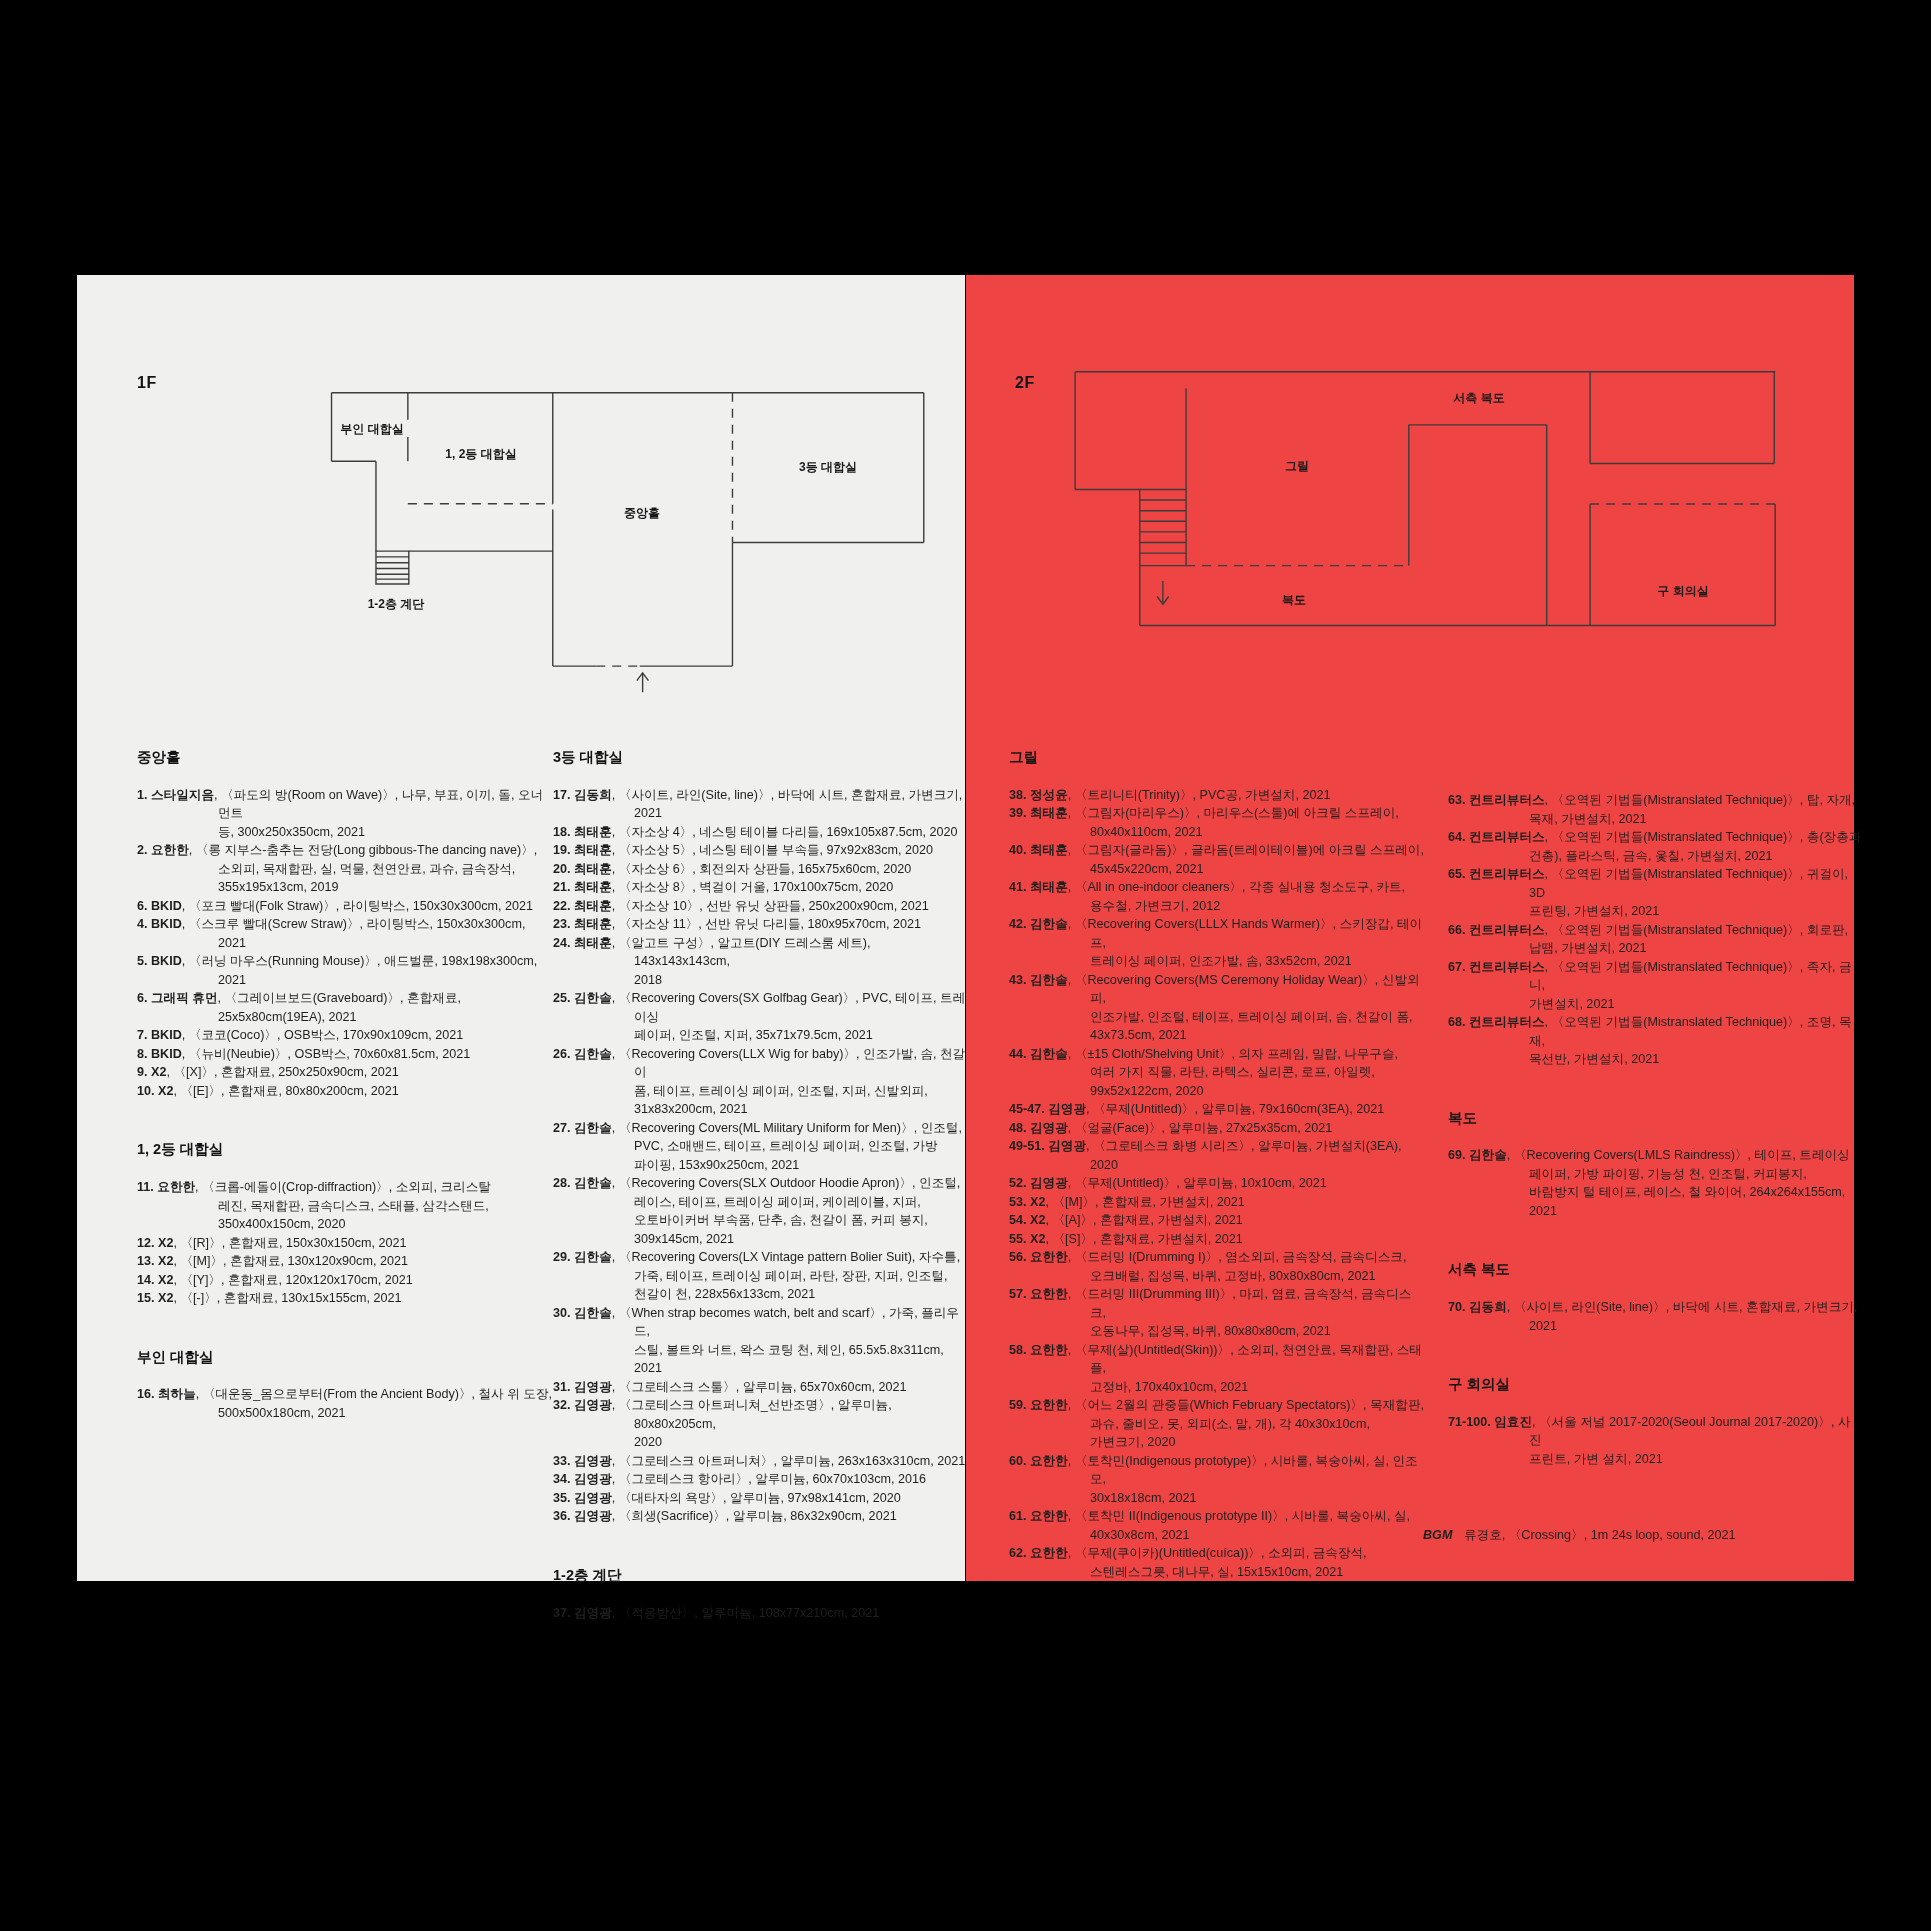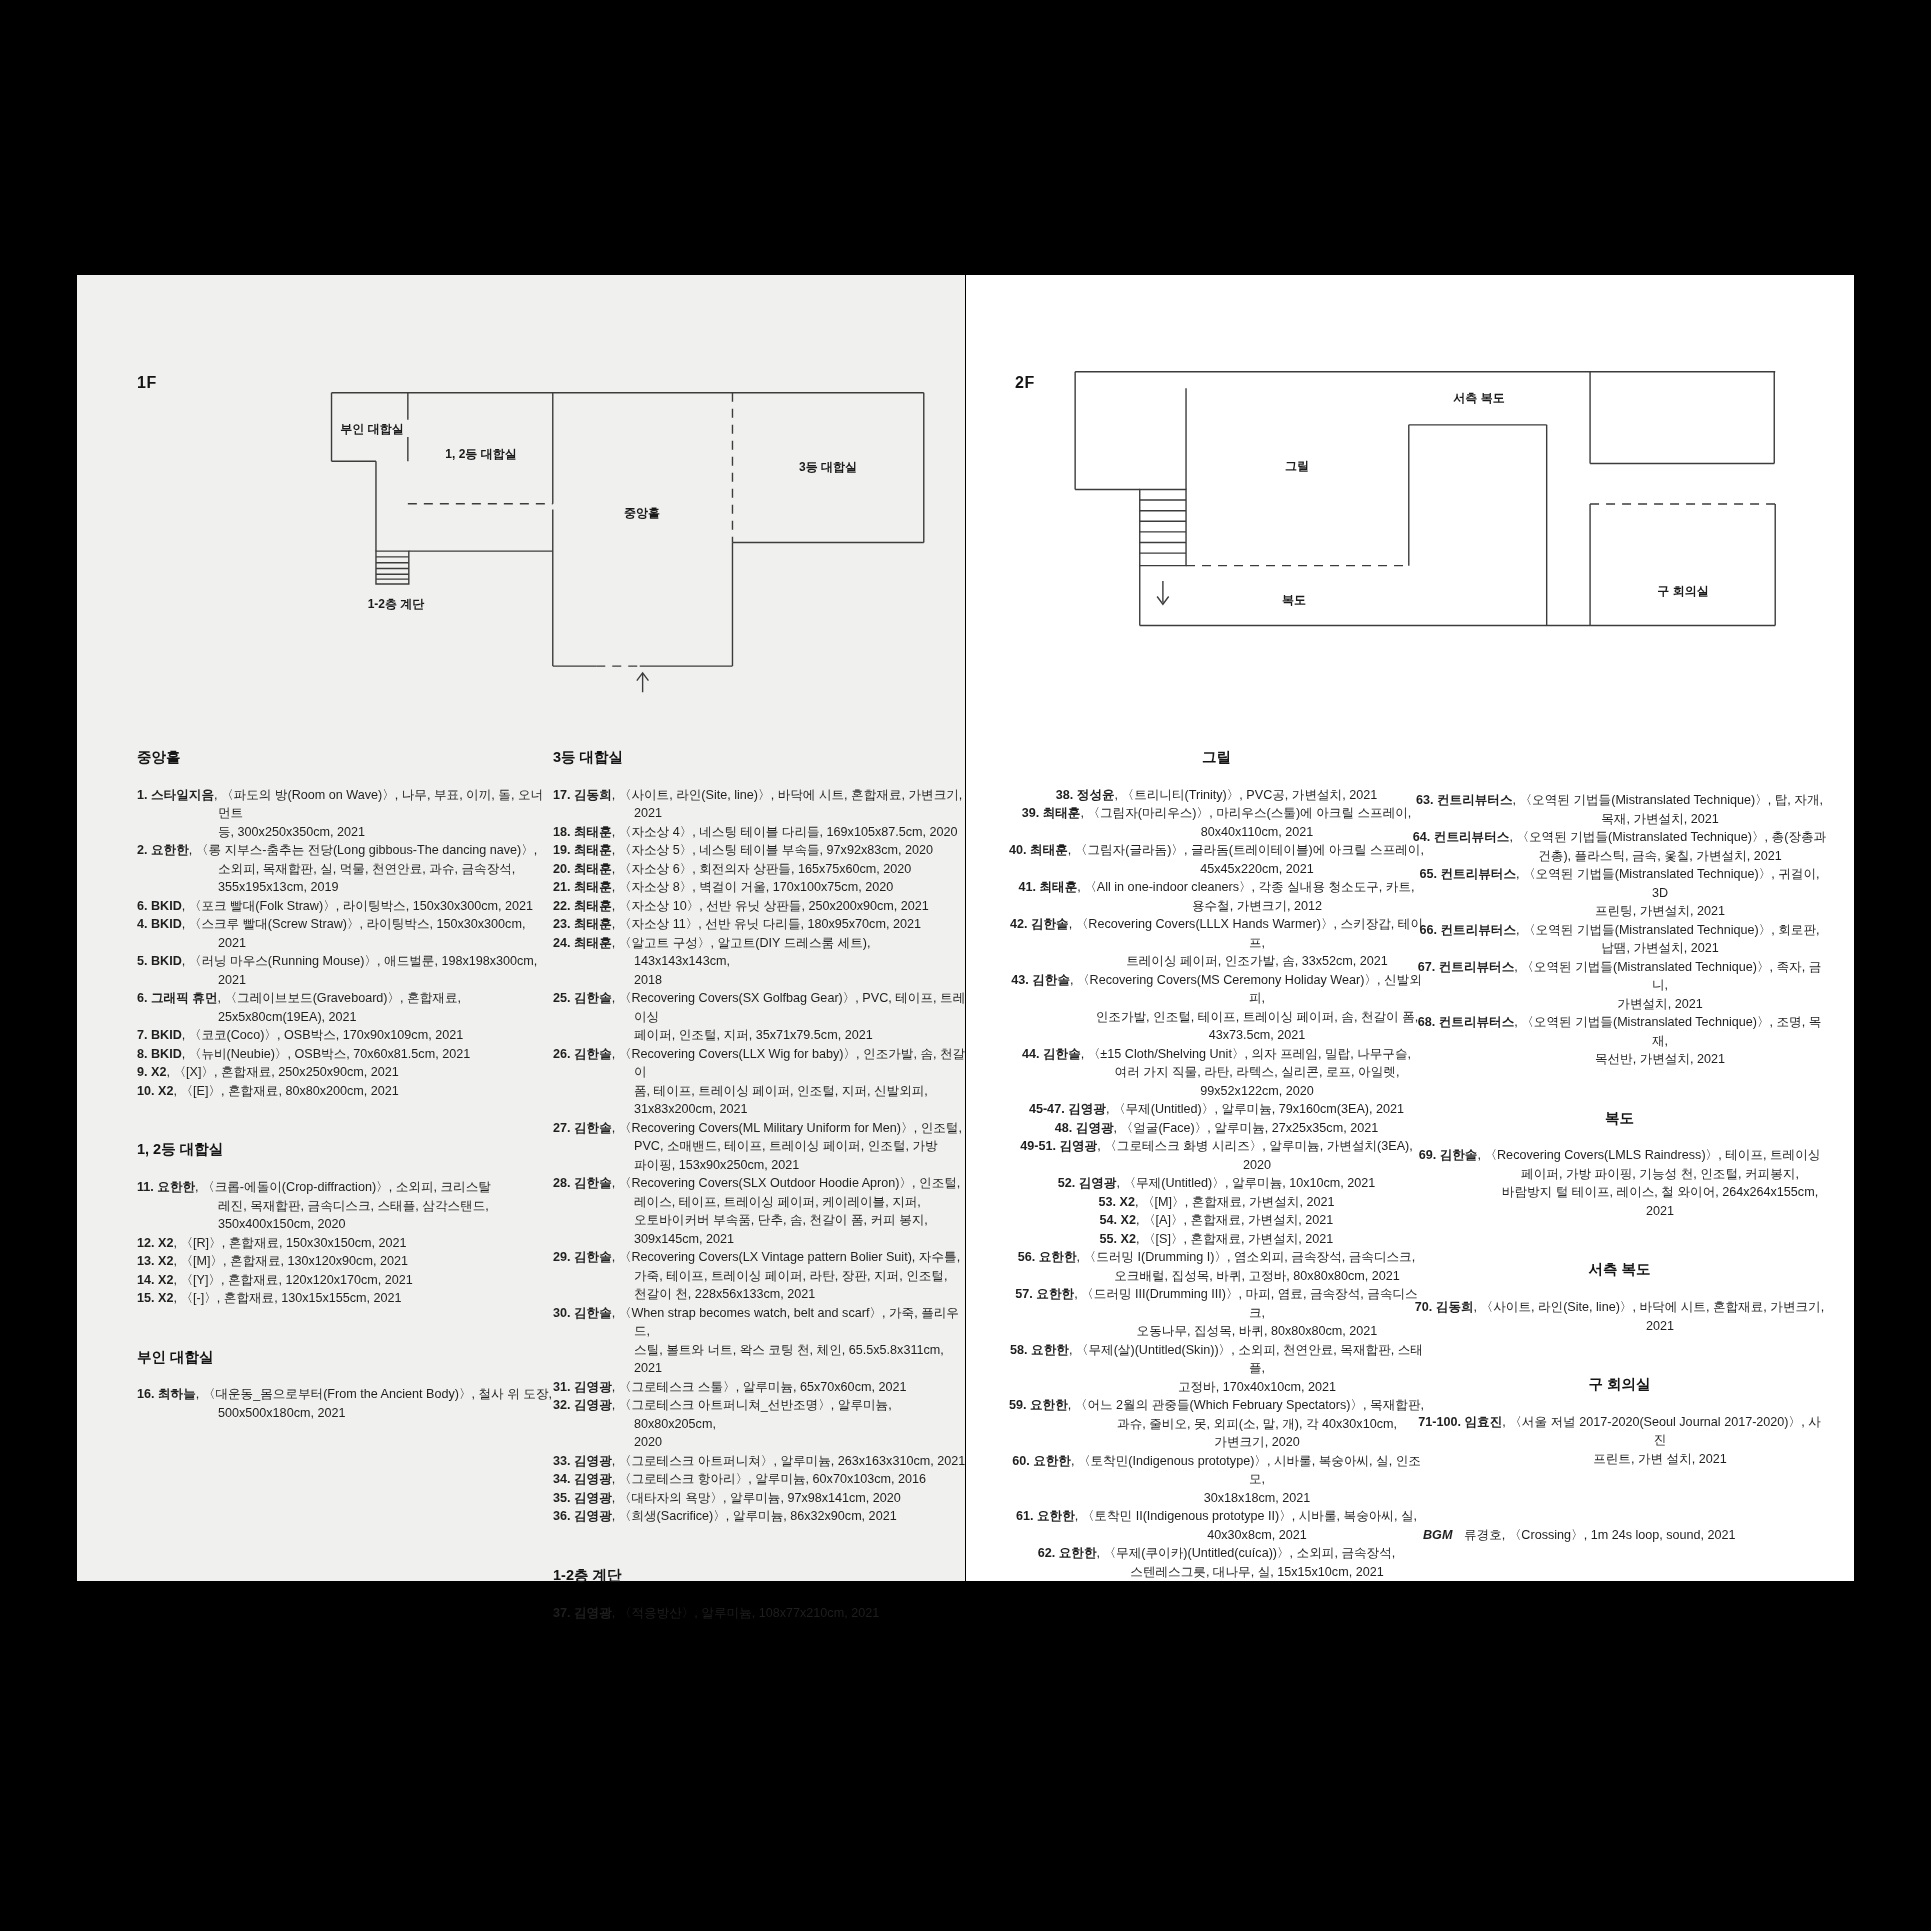--- a/index.html
+++ b/index.html
@@ -1,20 +1,20 @@
 <!DOCTYPE html>
 <html><head>
 <meta charset="utf-8">
 <style>
   html,body{margin:0;padding:0;background:#000;width:1931px;height:1931px;overflow:hidden;
     font-family:"Liberation Sans","DejaVu Sans",sans-serif;}
   .stage{position:relative;width:1931px;height:1931px;background:#000;}
   .page{position:absolute;top:275px;width:888px;height:1306px;}
   .page-left{left:77px;background:#f0f0ef;}
-  .page-right{left:966px;background:#ffffff;text-align:center;}
+  .page-right{left:966px;background:#ef4444;}
   .floor-label{position:absolute;font-size:16px;font-weight:800;color:#141414;letter-spacing:0.5px;}
   .plan{position:absolute;}
   .plan svg{display:block;}
   .plan-label{position:absolute;transform:translate(-50%,-50%);font-size:12px;font-weight:700;
     color:#1a1a1a;white-space:nowrap;}
   .col{position:absolute;width:415px;color:#1f1f1f;}
   .sec{margin-top:40px;}
   .sec:first-child{margin-top:0;}
   .sec-h{font-size:14.5px;font-weight:800;line-height:18.5px;margin:0 0 19.3px 0;color:#141414;}
   .item{font-size:12.6px;line-height:18.5px;padding-left:81px;text-indent:-81px;
@@ -225,21 +225,21 @@
 과슈, 줄비오, 못, 외피(소, 말, 개), 각 40x30x10cm,
 가변크기, 2020</span></div>
           <div class="item"><span class="b">60. 요한한</span><span>, 〈토착민(Indigenous prototype)〉, 시바룰, 복숭아씨, 실, 인조모,
 30x18x18cm, 2021</span></div>
           <div class="item"><span class="b">61. 요한한</span><span>, 〈토착민 II(Indigenous prototype II)〉, 시바룰, 복숭아씨, 실,
 40x30x8cm, 2021</span></div>
           <div class="item"><span class="b">62. 요한한</span><span>, 〈무제(쿠이카)(Untitled(cuíca))〉, 소외피, 금속장석,
 스텐레스그릇, 대나무, 실, 15x15x10cm, 2021</span></div>
         </div>
       </div>
-    <div class="col" style="left:446px;top:516px;">
+    <div class="col" style="left:482px;top:516px;">
         <div class="sec">
           <div class="item"><span class="b">63. 컨트리뷰터스</span><span>, 〈오역된 기법들(Mistranslated Technique)〉, 탑, 자개,
 목재, 가변설치, 2021</span></div>
           <div class="item"><span class="b">64. 컨트리뷰터스</span><span>, 〈오역된 기법들(Mistranslated Technique)〉, 총(장총과
 건총), 플라스틱, 금속, 옻칠, 가변설치, 2021</span></div>
           <div class="item"><span class="b">65. 컨트리뷰터스</span><span>, 〈오역된 기법들(Mistranslated Technique)〉, 귀걸이, 3D
 프린팅, 가변설치, 2021</span></div>
           <div class="item"><span class="b">66. 컨트리뷰터스</span><span>, 〈오역된 기법들(Mistranslated Technique)〉, 회로판,
 납땜, 가변설치, 2021</span></div>
           <div class="item"><span class="b">67. 컨트리뷰터스</span><span>, 〈오역된 기법들(Mistranslated Technique)〉, 족자, 금니,

